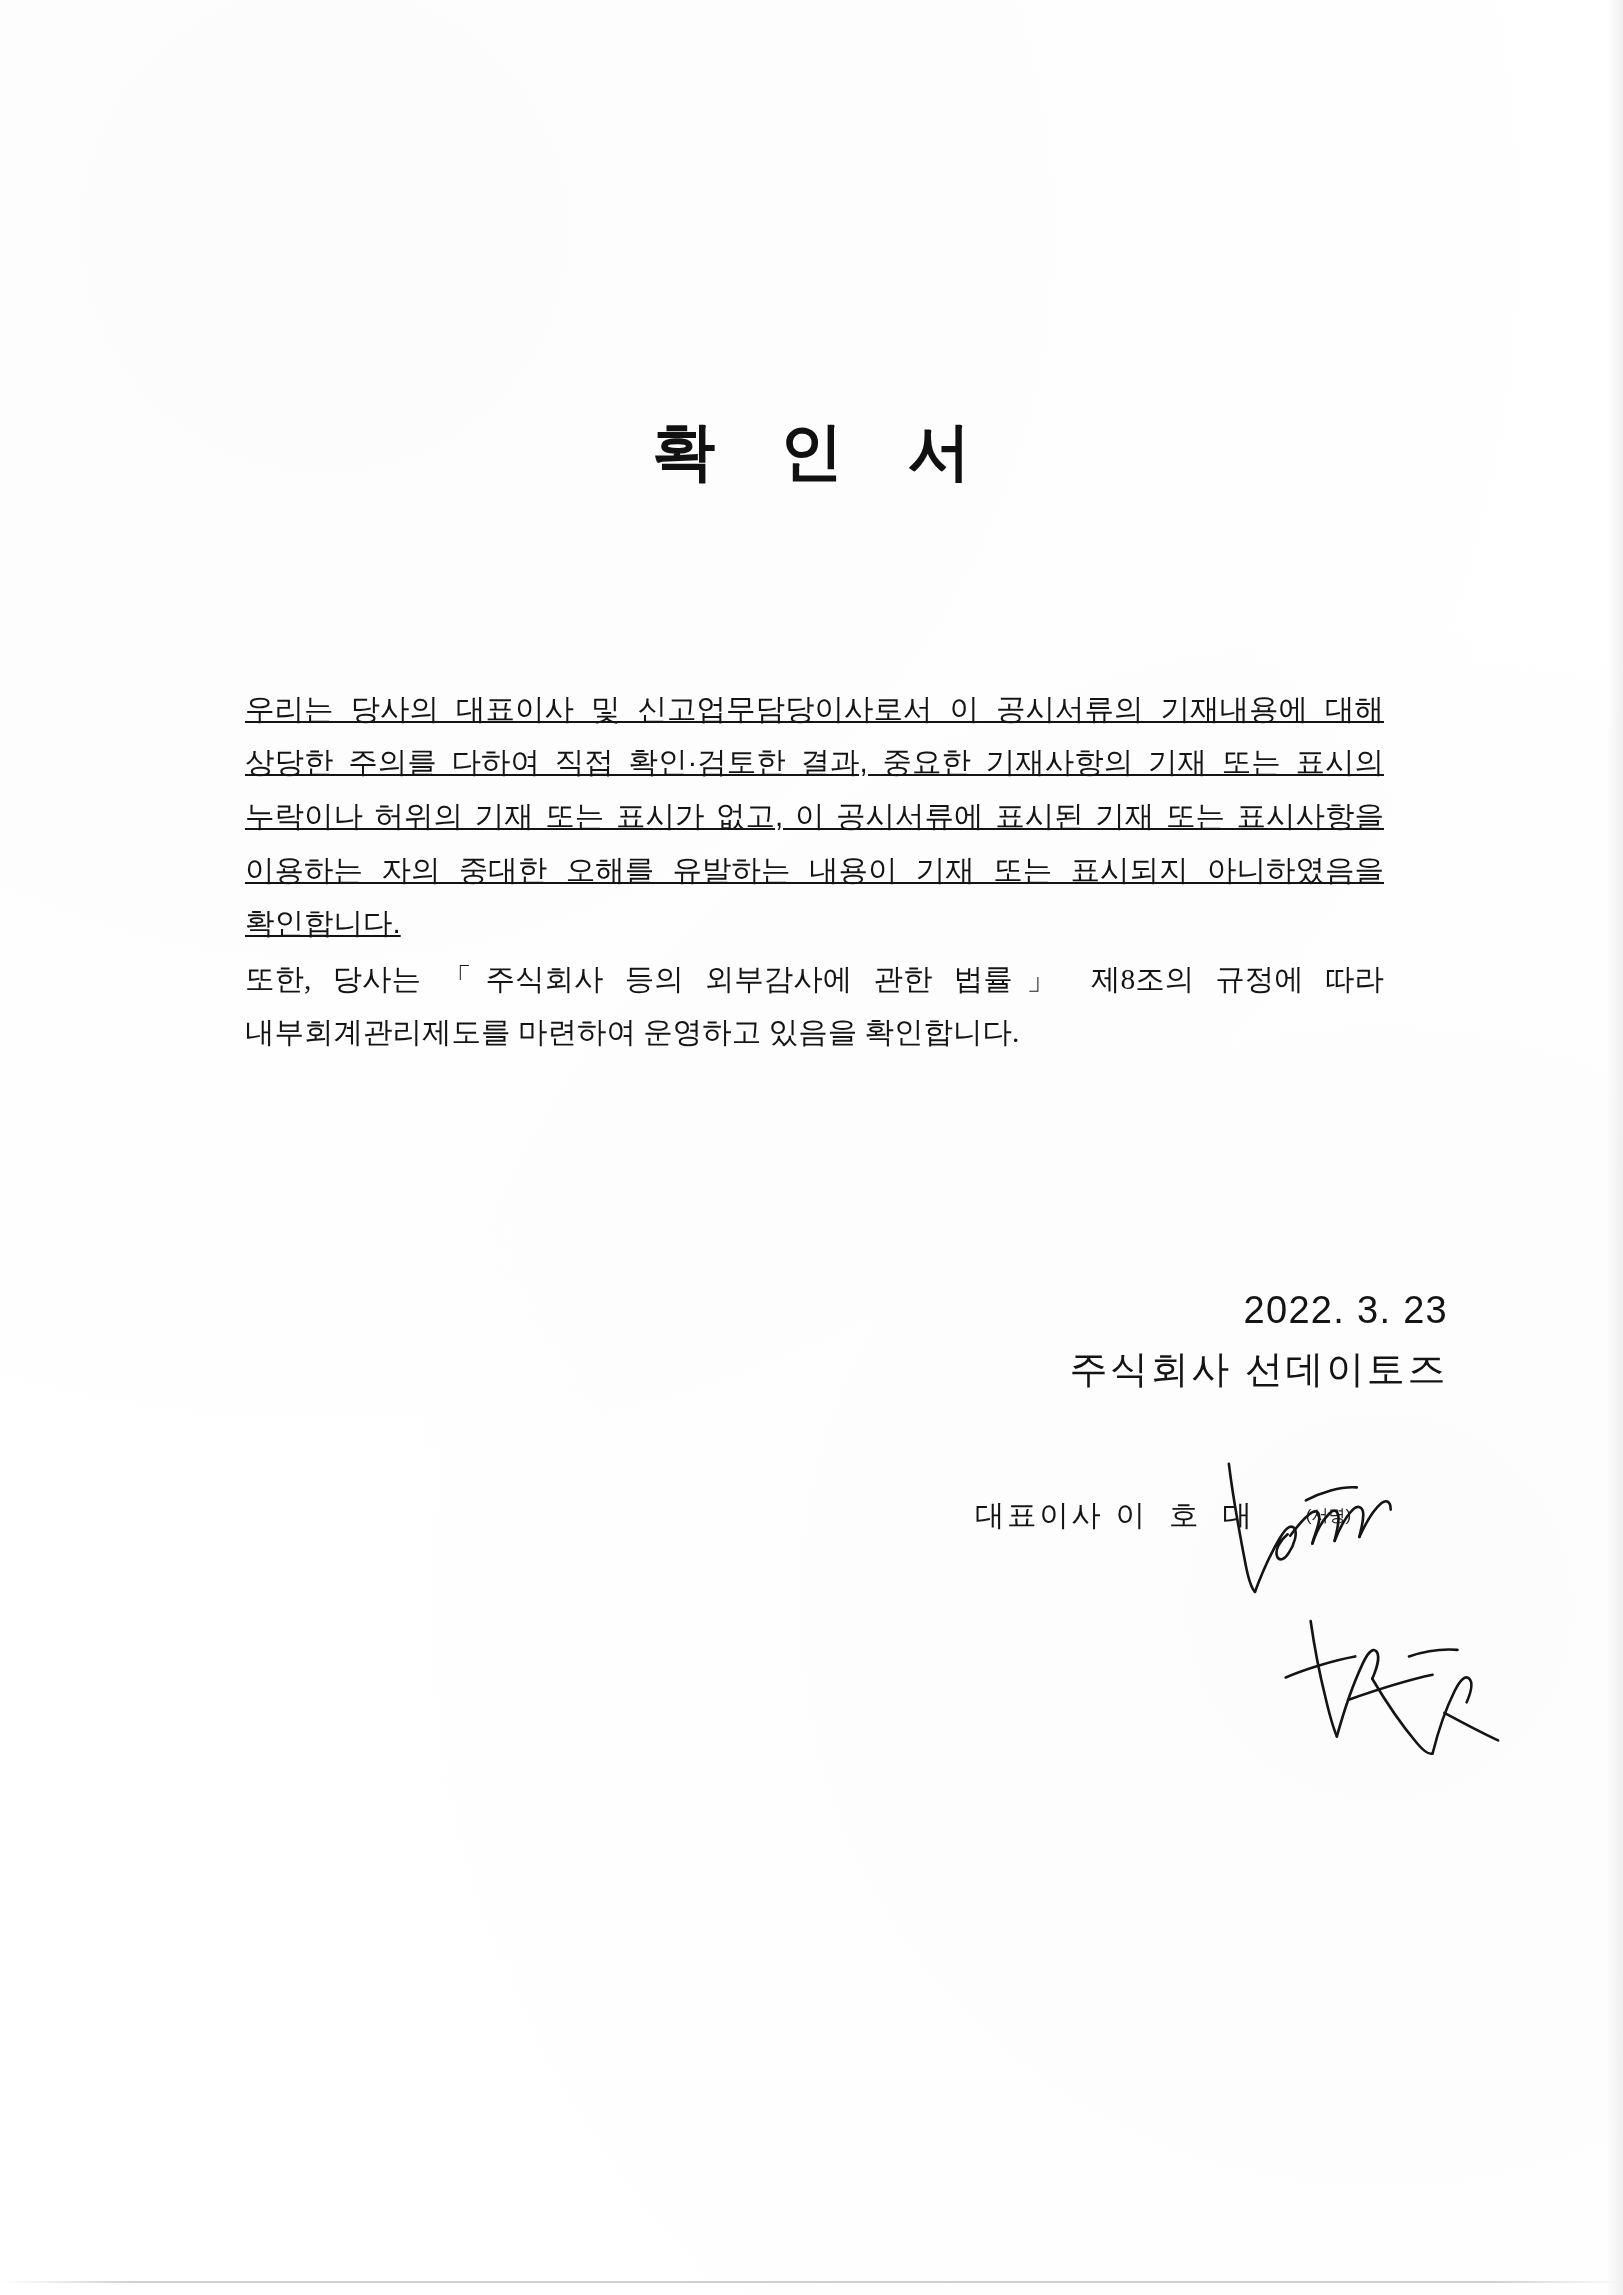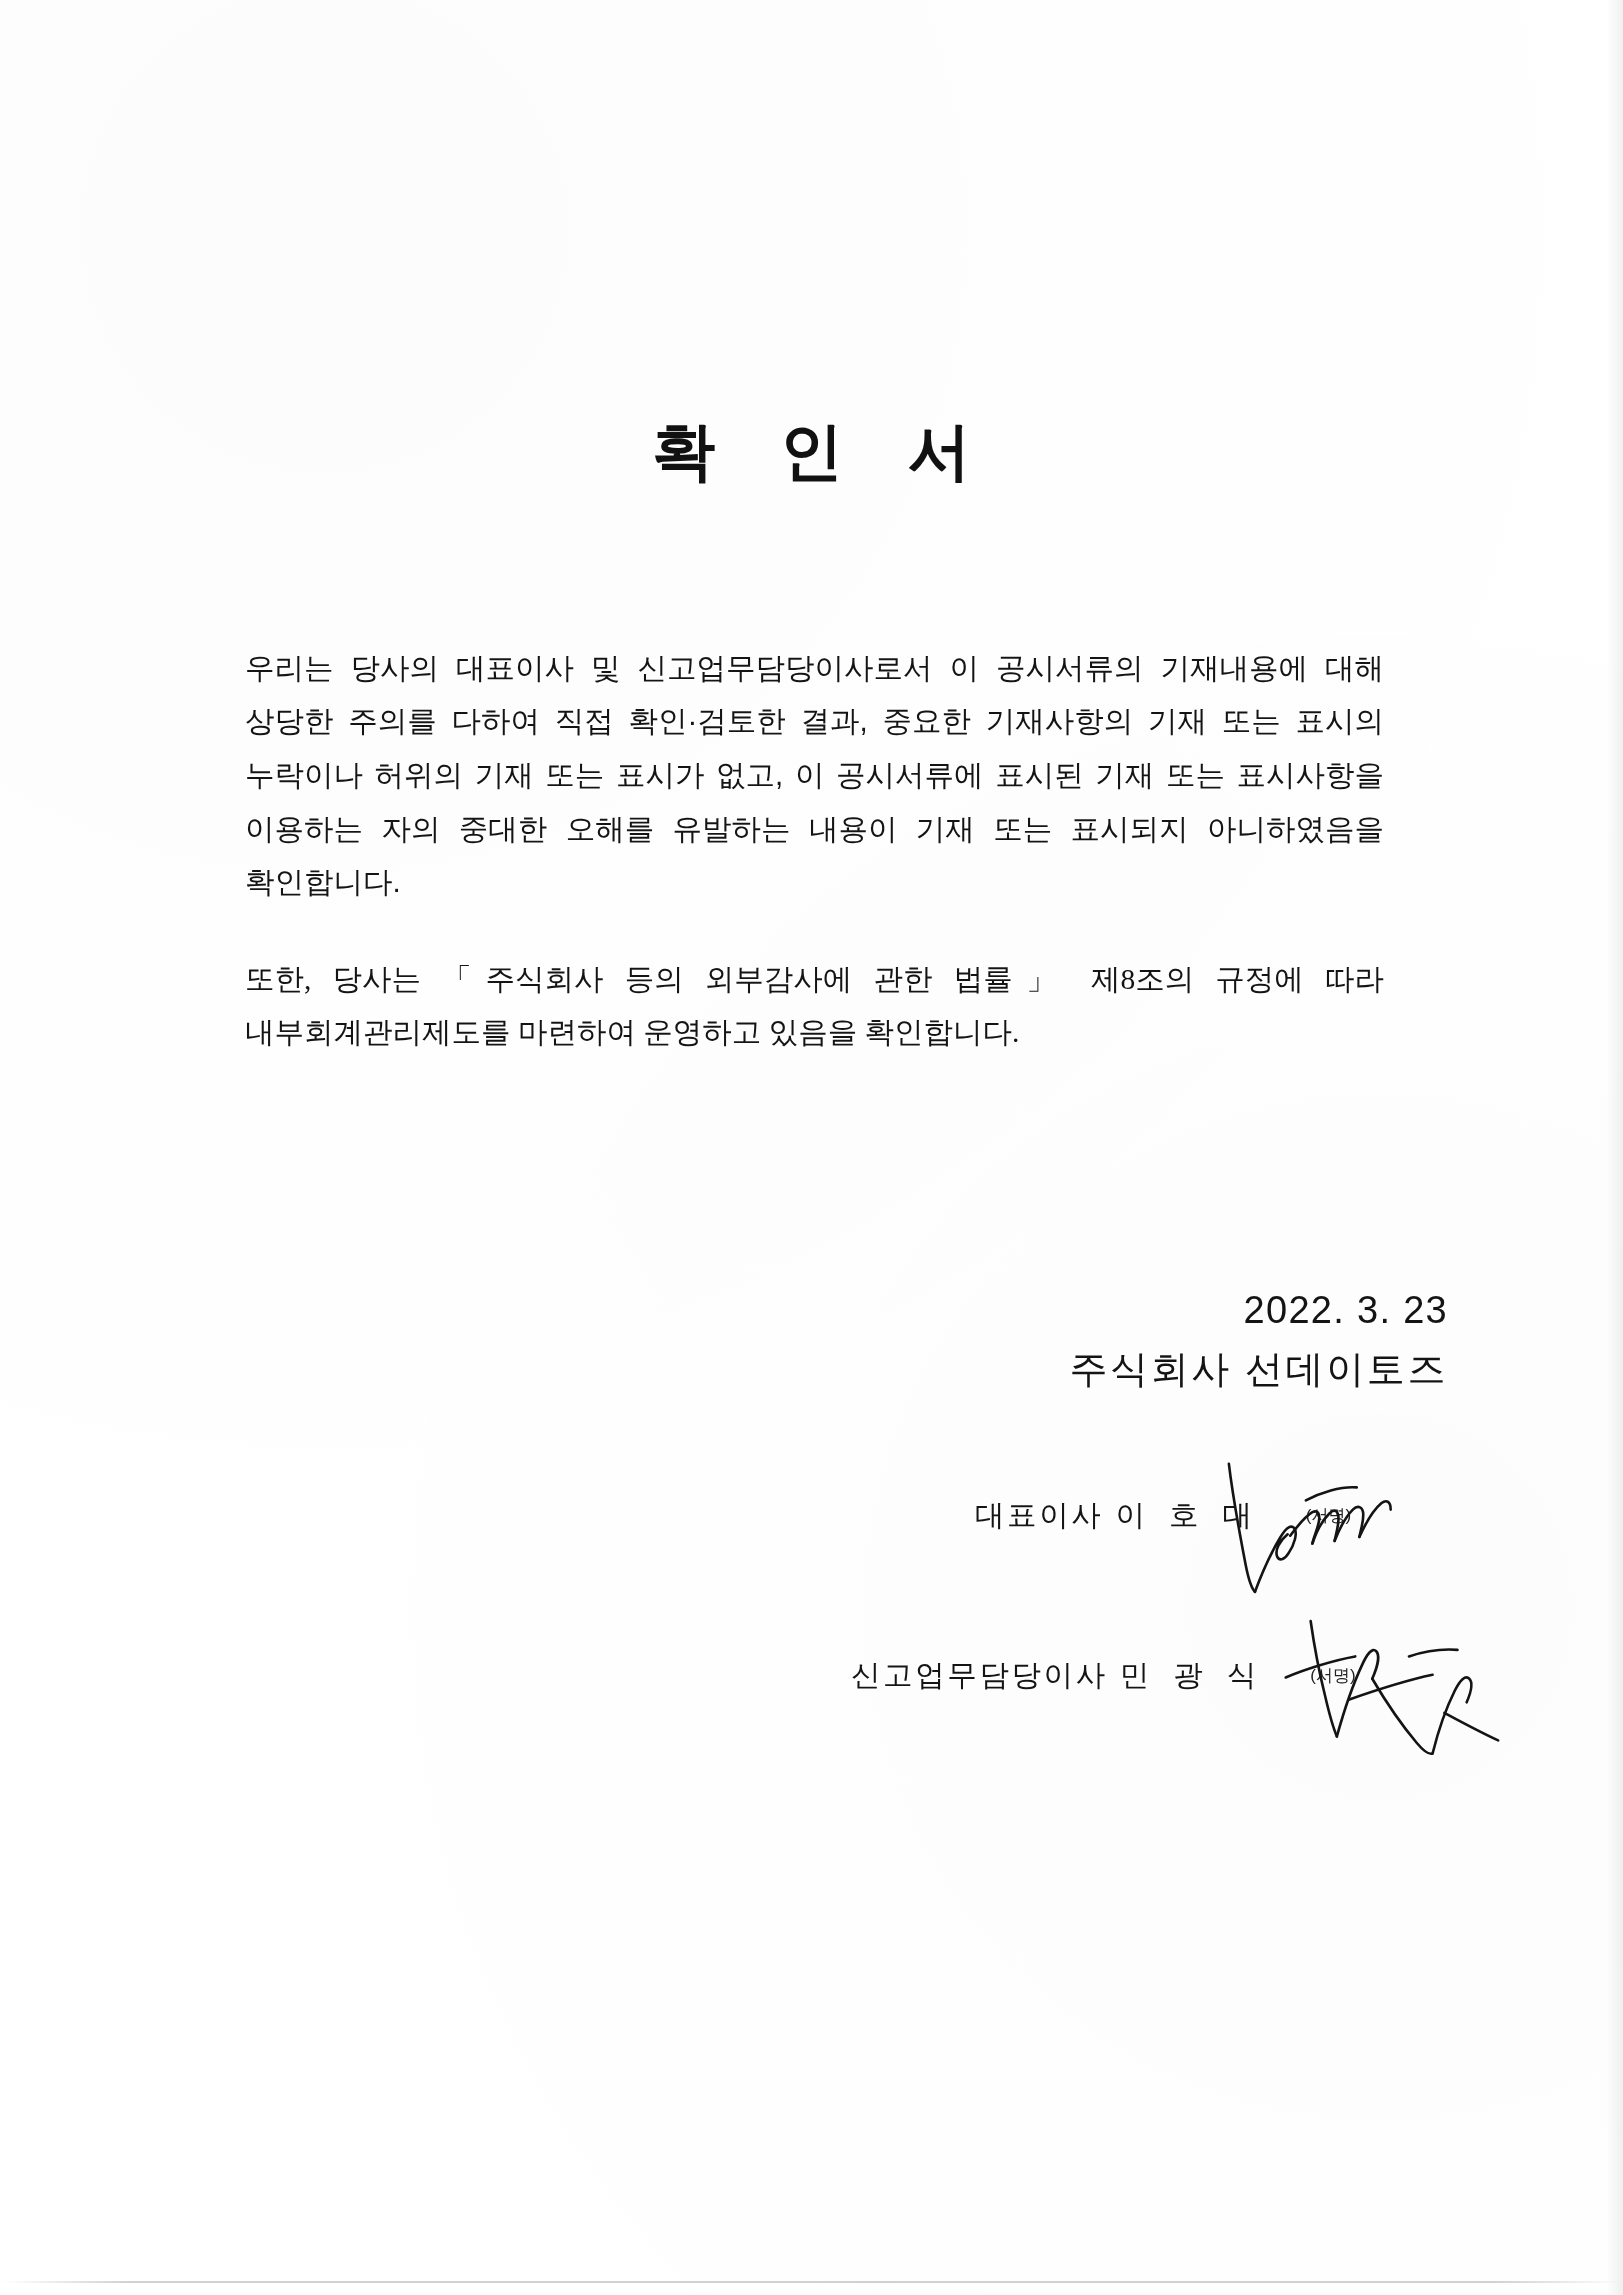--- a/index.html
+++ b/index.html
@@ -47,21 +47,21 @@
     position: absolute;
     left: 245px;
     width: 1139px;
     font-size: 29.5px;
     line-height: 1.82;
     color: #141414;
     text-align: justify;
     text-justify: inter-character;
     word-break: keep-all;
   }
-  #para-1 { top: 611px; }
+  #para-1 { top: 652px; text-decoration: underline; }
   #para-2 { top: 923px; font-family: Liberation Serif, serif; }
 
   .sign-block {
     position: absolute;
     right: 175px;
     text-align: center;
     font-size: 38px;
     line-height: 1.8;
     color: #141414;
   }
@@ -122,23 +122,20 @@
   <p class="body-block" id="para-1">우리는 당사의 대표이사 및 신고업무담당이사로서 이 공시서류의 기재내용에 대해 상당한 주의를 다하여 직접 확인·검토한 결과, 중요한 기재사항의 기재 또는 표시의 누락이나 허위의 기재 또는 표시가 없고, 이 공시서류에 표시된 기재 또는 표시사항을 이용하는 자의 중대한 오해를 유발하는 내용이 기재 또는 표시되지 아니하였음을 확인합니다.</p>
   <p class="body-block" id="para-2">또한, 당사는 「주식회사 등의 외부감사에 관한 법률」 제8조의 규정에 따라 내부회계관리제도를 마련하여 운영하고 있음을 확인합니다.</p>
 
   <div class="sign-block" id="sign-date">2022. 3. 23</div>
   <div class="sign-block" id="sign-company">주식회사 선데이토즈</div>
 
   <div class="officer-row" id="officer-ceo">
     <span class="officer-title">대표이사</span><span class="officer-name">이 호 대</span><span class="sign-mark">(서명)</span>
   </div>
 
-  <div class="officer-row" id="officer-officer">
-    <span class="officer-title">신고업무담당이사</span><span class="officer-name">민 광 식</span><span class="sign-mark">(서명)</span>
-  </div>
 
   <svg class="signature" id="signature-ceo" viewBox="0 0 300 210">
     <g fill="none" stroke="#141414" stroke-width="4" stroke-linecap="round" stroke-linejoin="round">
       <path d="M18 6 C22 40, 32 100, 44 162 C48 182, 52 196, 58 202"></path>
       <path d="M58 202 C70 170, 84 140, 96 120 C104 106, 112 98, 118 104 C124 112, 118 130, 110 142 C104 152, 96 156, 92 148 C88 138, 96 124, 108 114"></path>
       <path d="M112 116 C124 100, 136 86, 146 80 C154 76, 158 82, 156 94 C154 106, 148 118, 146 128"></path>
       <path d="M146 128 C152 110, 162 92, 172 82 C180 74, 186 78, 186 90 C186 102, 182 114, 180 124"></path>
       <path d="M180 124 C188 104, 198 86, 208 76 C216 68, 224 72, 224 84 C224 96, 220 108, 218 118"></path>
       <path d="M218 118 C228 96, 240 76, 252 66 C260 60, 266 64, 266 76"></path>
       <path d="M136 62 C158 50, 190 40, 214 42"></path>

